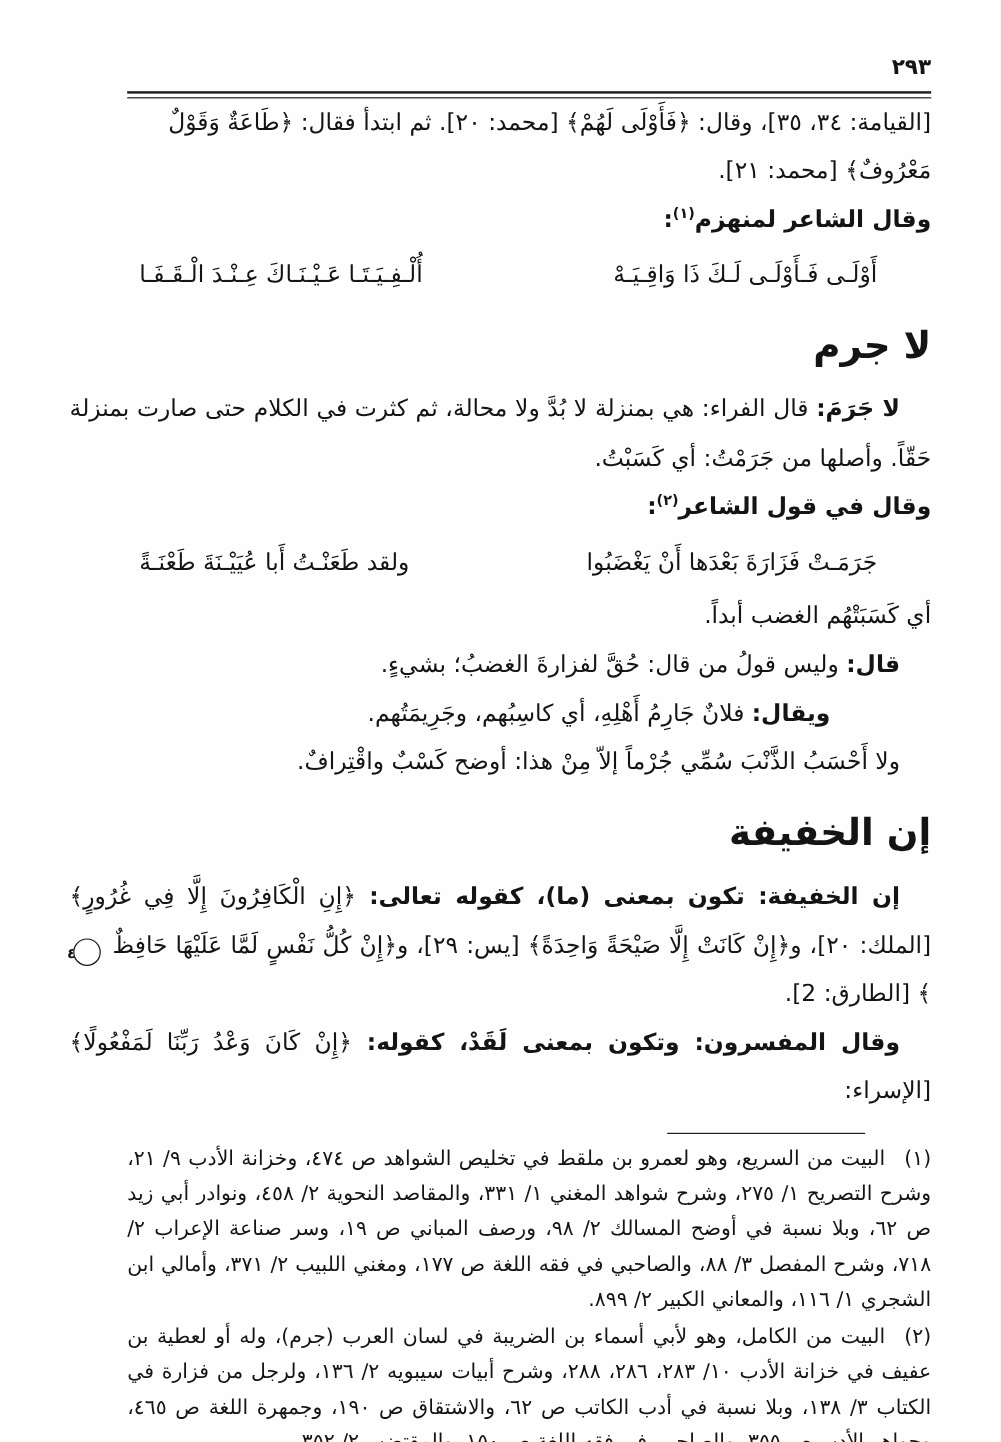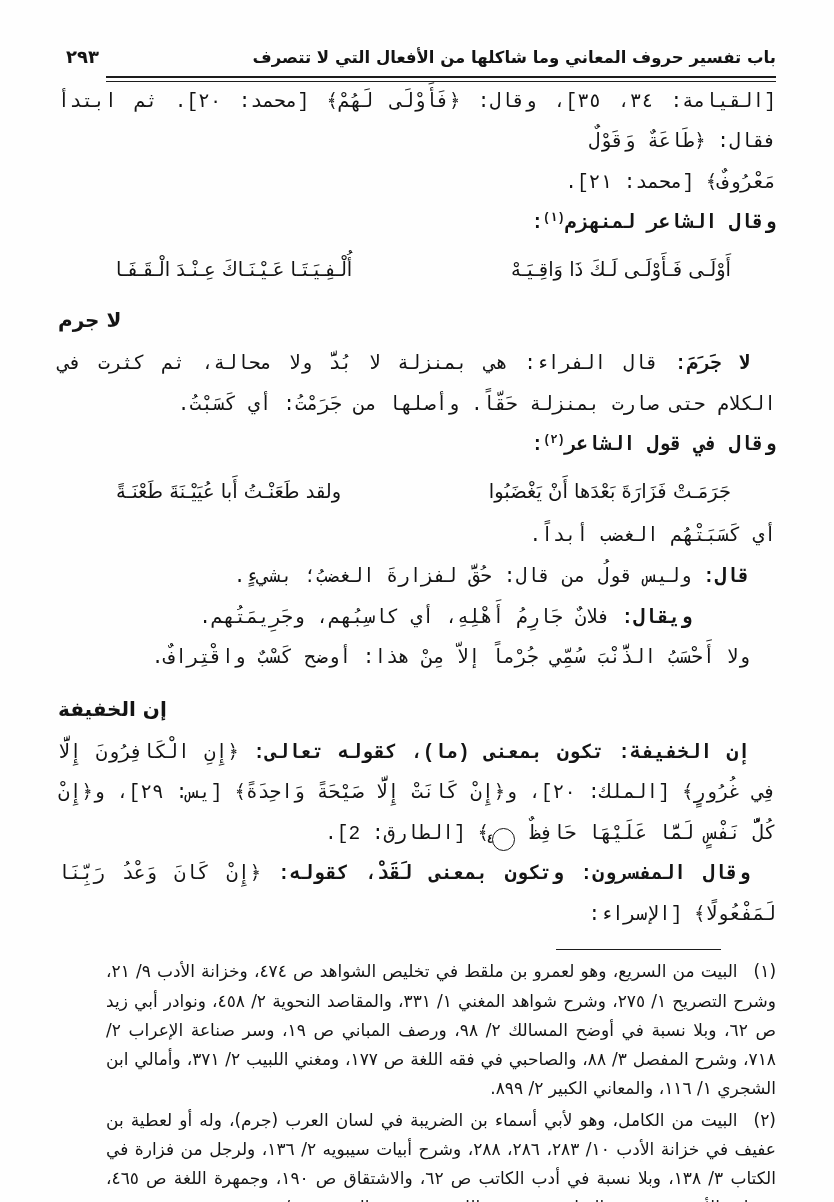--- a/index.html
+++ b/index.html
@@ -23,35 +23,35 @@
   .header-title{font-size:16.5px;letter-spacing:0;}
   .page-number{font-size:18px;margin-left:8px;}
   .header-rule{
     margin-top:9px;margin-left:48px;
     height:2.5px;
     border-top:2.5px solid #1c1c1c;
     border-bottom:1.2px solid #1c1c1c;
   }
   
   .body{font-size:19.5px;line-height:2.08;}
-  .body p{margin:0;font-family:Liberation Mono, monospace;}
+  .body p{margin:0;}
   .para{text-align:justify;}
   .p1{margin-top:18px;}
   .leadin{font-weight:bold;margin-top:4px;}
   .indent-lead{margin-right:148px;}
   .bold{font-weight:bold;}
   sup.fn-ref{font-size:12px;line-height:0;vertical-align:7px;font-weight:bold;}
   .poem{
     display:flex;justify-content:space-between;
     margin:6px 45px 4px 58px;
     white-space:nowrap;
   }
   .hemistich{display:inline-block;}
   .section-heading{
-    text-align:left;font-weight:bold;font-size:20px;
+    text-align:right;font-weight:bold;font-size:31px;
     margin:14px 0 8px 0;line-height:1.6;
   }
   .gloss{margin-right:238px;}
   .small-indent{text-indent:26px;}
   .ayah-circle{
     display:inline-flex;align-items:center;justify-content:center;
     width:21px;height:21px;
     border:1.3px solid #141414;border-radius:50%;
     font-size:12px;line-height:1;
     vertical-align:-4px;margin:0 3px;
@@ -69,21 +69,20 @@
   }
   .footnote{margin:0 0 2px 0;}
   .fn-marker{font-weight:normal;margin-left:16px;white-space:nowrap;}
 </style>
 </head>
 <body>
 
 <div class="page">
 
   <div class="header-row">
-    <div class="header-title">باب تفسير حروف المعاني وما شاكلها من الأفعال التي لا تتصرف</div>
     <div class="page-number">٢٩٣</div>
   </div>
   <div class="header-rule"></div>
 
   <div class="body">
 
     <p class="para p1"><span>[القيامة: ٣٤، ٣٥]، وقال: ﴿فَأَوْلَى لَهُمْ﴾ [محمد: ٢٠]. ثم ابتدأ فقال: ﴿طَاعَةٌ وَقَوْلٌ</span><br><span>مَعْرُوفٌ﴾ [محمد: ٢١].</span></p>
 
     <p class="leadin indent-lead"><span>وقال الشاعر لمنهزم</span><sup class="fn-ref">(١)</sup><span>:</span></p>
 

